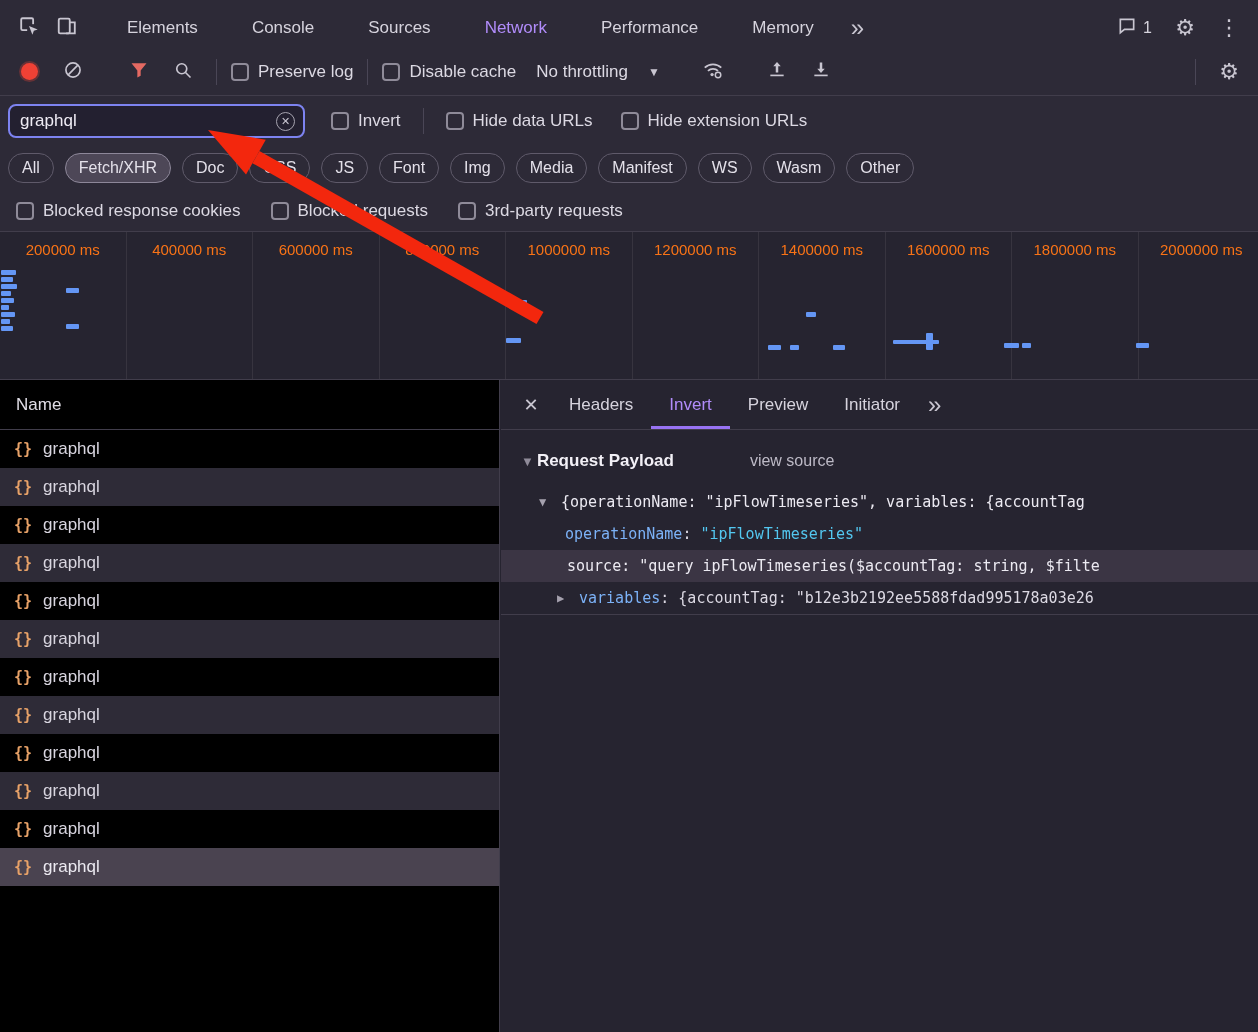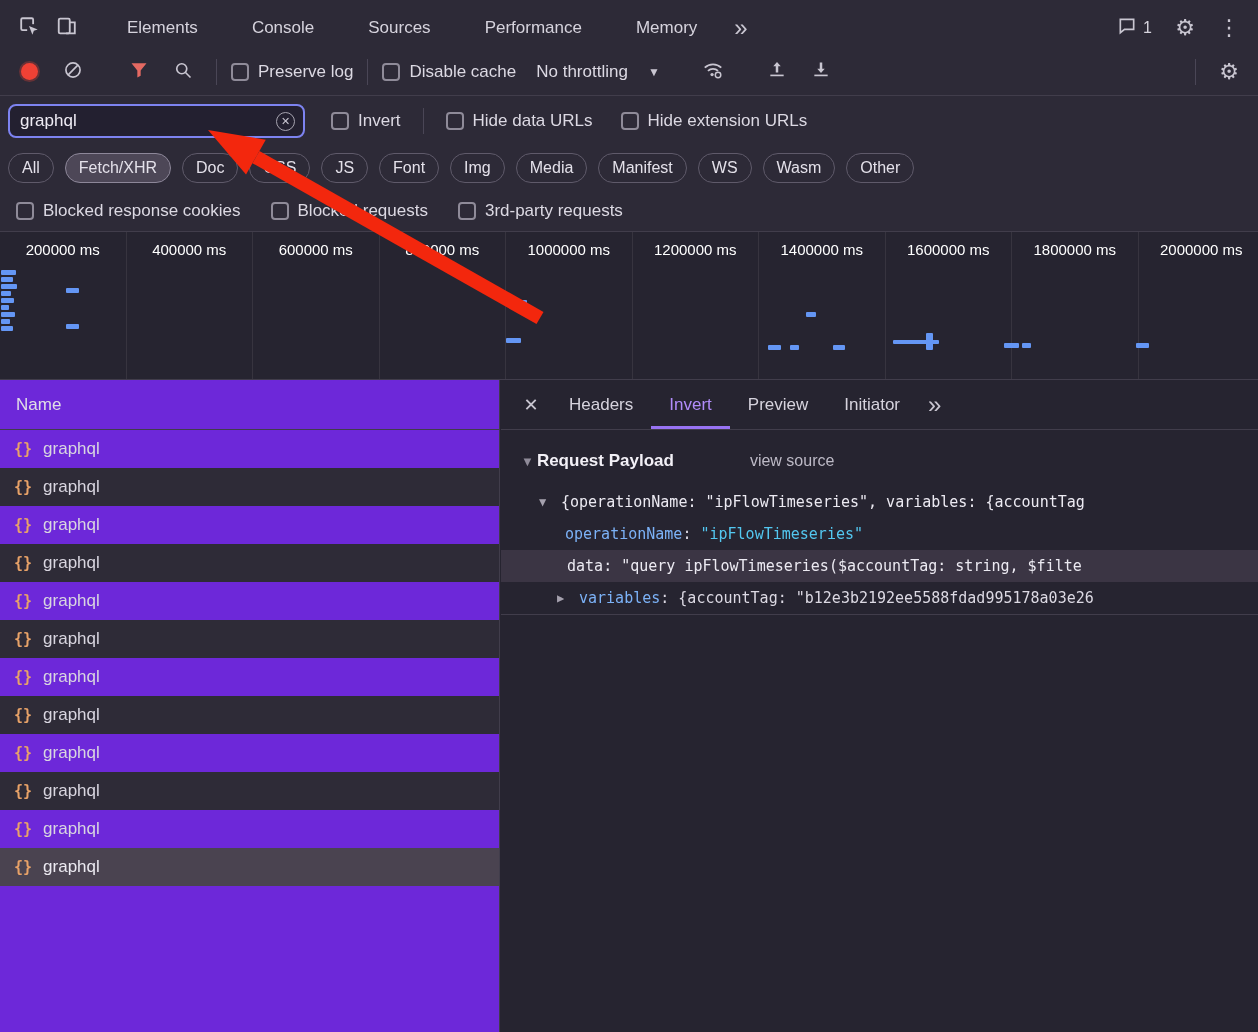--- a/index.html
+++ b/index.html
@@ -52,25 +52,25 @@
   .chip.selected { background:#4d4757; border-color:#8d8799; }
 
   
   .blockedrow { left:0; right:0; top:190px; height:42px; background:#2d2a37;
     border-bottom:1px solid #413d4b; display:flex; align-items:center; padding:0 16px; gap:30px; }
 
   
   .timeline { left:0; right:0; top:232px; height:148px; background:#262430; border-bottom:1px solid #413d4b; overflow:hidden; }
   .tl-cols { display:flex; height:100%; }
   .tl-col { width:126.5px; flex:none; border-right:1px solid #37343f; text-align:center; padding-top:9px; }
-  .tl-label { font-size:15px; color:#ffffff; white-space:nowrap; }
+  .tl-label { font-size:15px; color:#f97316; white-space:nowrap; }
   .tl-bar { position:absolute; background:#6496f4; border-radius:1px; }
 
   
-  .namepanel { left:0; top:380px; width:500px; bottom:0; background:#6d28d9; border-right:1px solid #413d4b; overflow:hidden; }
+  .namepanel { left:0; top:380px; width:500px; bottom:0; background:#000000; border-right:1px solid #413d4b; overflow:hidden; }
   .name-header { height:50px; border-bottom:1px solid #413d4b; display:flex; align-items:center;
     padding-left:16px; font-size:17px; color:#e0dde6; }
   .req-row { height:38px; display:flex; align-items:center; gap:11px; padding-left:14px;
     font-size:17px; color:#d9d6e0; cursor:pointer; }
   .req-row.alt { background:#2e2b37; }
   .req-row.selected { background:#4a4350; color:#eceaf1; }
   .braces { color:#e8a268; font-family:"DejaVu Sans Mono", monospace; font-size:15px; font-weight:bold; flex:none; }
 
   
   .detailpanel { left:501px; top:380px; right:0; bottom:0; background:#262430; overflow:hidden; }
@@ -121,20 +121,21 @@
         <svg width="22" height="22" viewBox="0 0 24 24">
             <rect x="3" y="4" width="12" height="16" rx="1.5" fill="none" stroke="#c9c6d1" stroke-width="2"></rect>
             <path d="M15 8h5.5v12H11" fill="none" stroke="#c9c6d1" stroke-width="2"></path>
           </svg>
       </span>
     </div>
     <div class="tabs">
         <div class="tab">Elements</div>
         <div class="tab">Console</div>
         <div class="tab">Sources</div>
+        <div class="tab selected">Network</div>
         <div class="tab">Performance</div>
         <div class="tab">Memory</div>
       </div>
     <div class="more-chev">»</div>
     <div class="tabbar-right">
       <div class="msg-badge">
         <span>
           <svg width="20" height="20" viewBox="0 0 24 24">
               <path d="M4 4h16v12H9l-5 4z" fill="none" stroke="#c9c6d1" stroke-width="2"></path>
             </svg>
@@ -404,21 +405,21 @@
     </div>
     <div class="pl-content">
       <div class="pl-title-row">
         <span class="pl-tri">▼</span>
         <span class="pl-title">Request Payload</span>
         <span class="pl-viewsource">view source</span>
       </div>
       <div class="ptree">
           <div class="prow" style="padding-left: 38px;"><span class="tri">▼</span><span class="psummary">{operationName: "ipFlowTimeseries", variables: {accountTag</span></div>
           <div class="prow" style="padding-left: 40px; margin-left: 24px;"><span class="pkey">operationName</span><span class="pplain">: </span><span class="pstr">"ipFlowTimeseries"</span></div>
-          <div class="prow sel" style="padding-left: 66px;"><span class="pkey">data</span><span class="pplain">: </span><span class="pstr">"query ipFlowTimeseries($accountTag: string, $filte</span></div>
+          <div class="prow sel" style="padding-left: 66px;"><span class="pkey">source</span><span class="pplain">: </span><span class="pstr">"query ipFlowTimeseries($accountTag: string, $filte</span></div>
           <div class="prow" style="padding-left: 56px;"><span class="tri">▶</span><span class="pkey">variables</span><span class="pplain">: </span><span class="pplain">{accountTag: "b12e3b2192ee5588fdad995178a03e26</span></div>
         </div>
     </div>
   </div>
 
   <svg class="abs arrow-overlay" viewBox="0 0 1258 1032">
     <polygon points="543.5,311.9 536.5,324.1 252.4,163.2 259.4,151.0" fill="#f3270d"></polygon>
     <polygon points="208,130 265.8,139.7 246.0,174.5" fill="#f3270d"></polygon>
   </svg>
 

